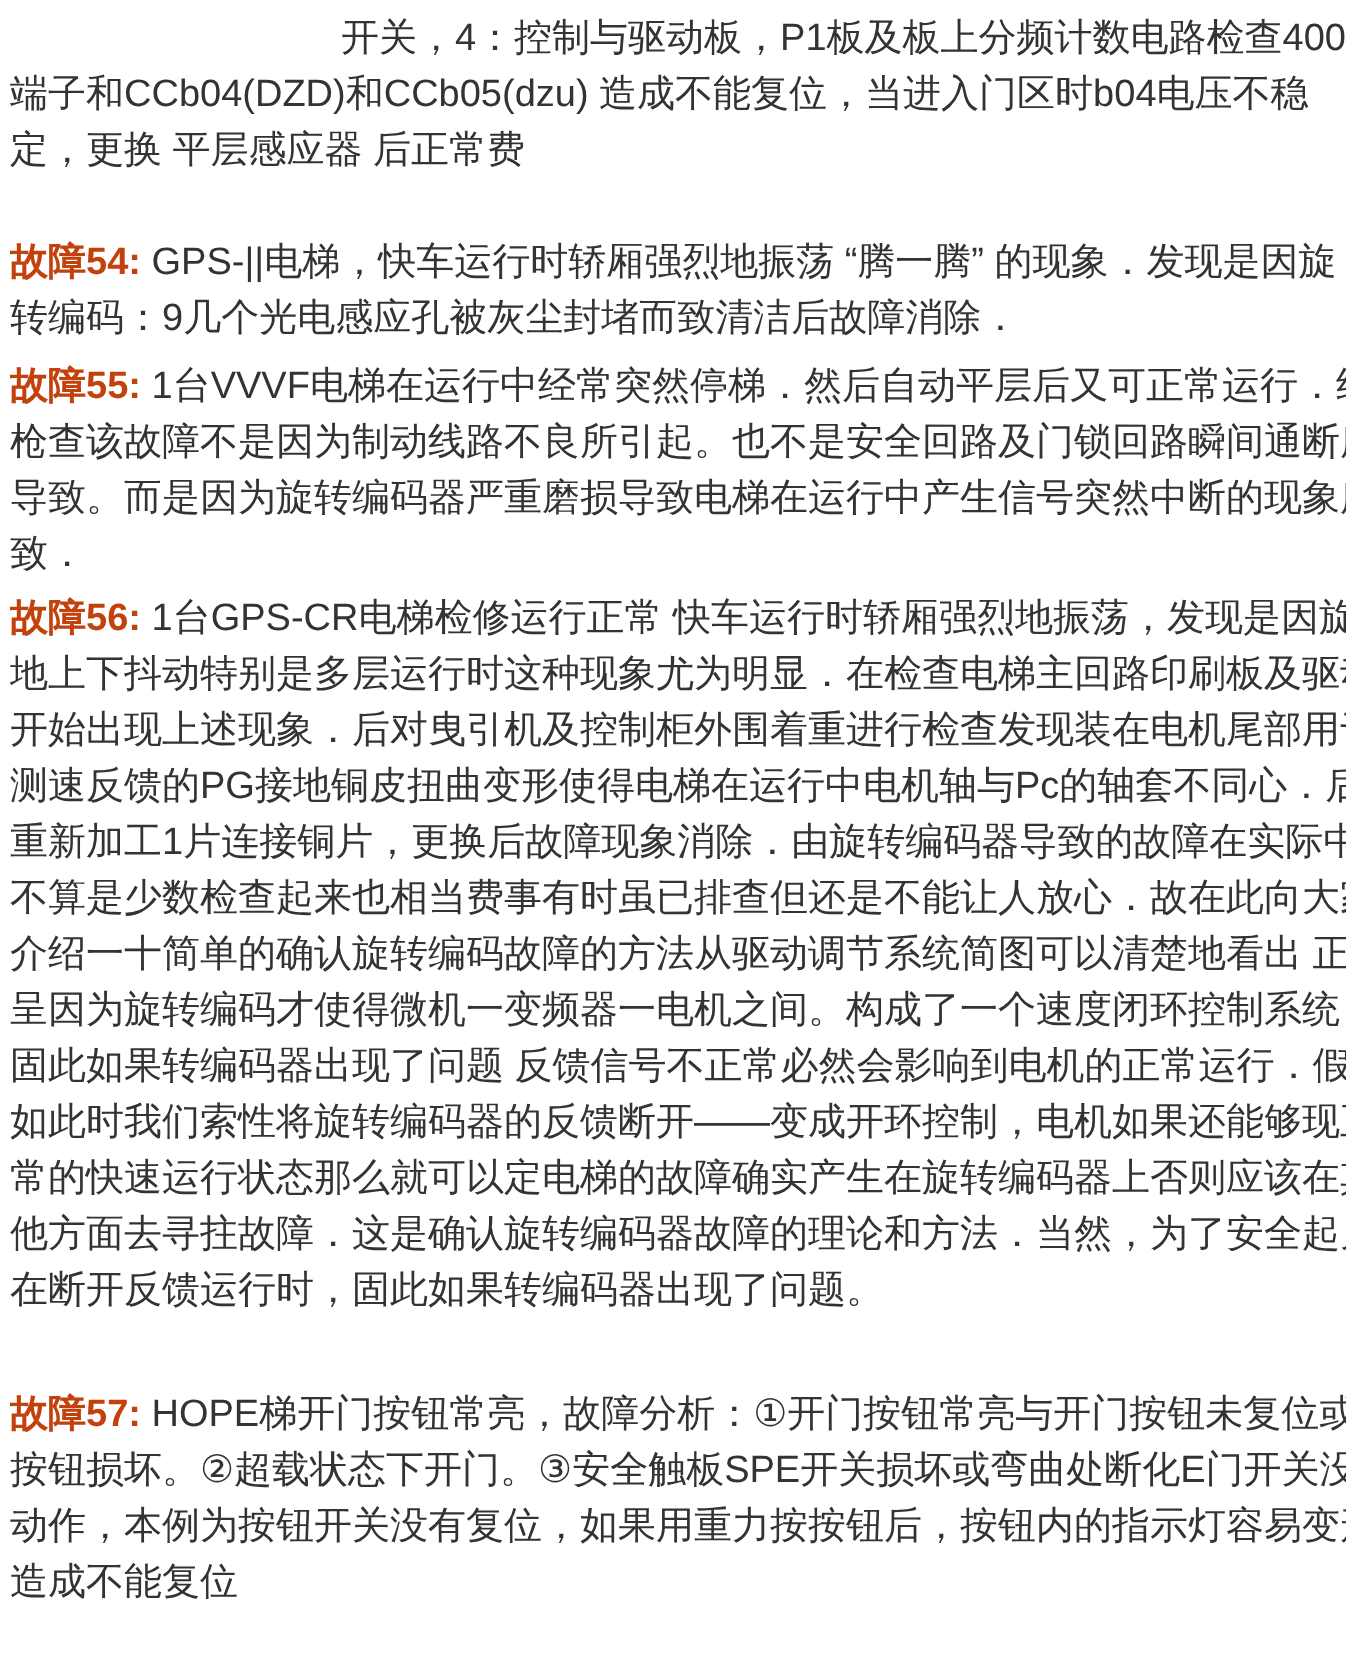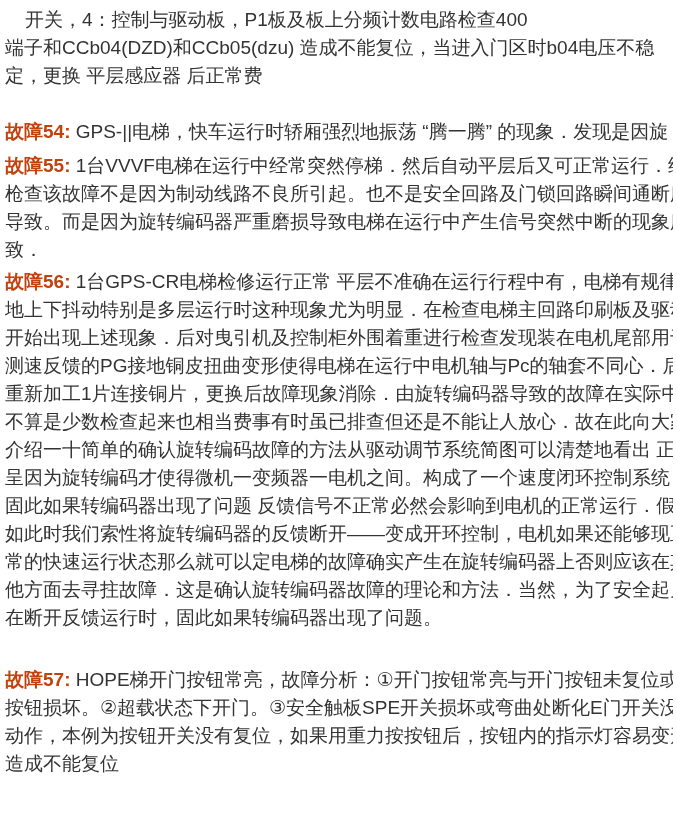--- a/index.html
+++ b/index.html
@@ -23,21 +23,21 @@
   .para.p55 { margin-top: 6px; }
   .para.p56 { margin-top: 4px; }
   .para.p57 { margin-top: 34px; }
   .line {
     height: 28px;
     white-space: pre;
     overflow: hidden;
   }
   .line.split {
     display: flex;
-    justify-content: flex-start;
+    justify-content: flex-end;
     margin-left: 20px;
   }
   .flabel {
     font-weight: bold;
     color: #c2410c;
   }
 </style>
 </head>
 <body>
 
@@ -47,31 +47,32 @@
     <div class="line split">
       <span>开关，4：控制与驱动板，P1板及板上分频计数电路</span>
       <span>检查400</span>
     </div>
     <div class="line">端子和CCb04(DZD)和CCb05(dzu) 造成不能复位，当进入门区时b04电压不稳</div>
     <div class="line">定，更换 平层感应器 后正常费</div>
   </div>
 
   <div class="para p54">
     <div class="line"><b class="flabel">故障54:</b><span> GPS-||电梯，快车运行时轿厢强烈地振荡 “腾一腾” 的现象．发现是因旋</span></div>
+    <div class="line">转编码：9几个光电感应孔被灰尘封堵而致清洁后故障消除．</div>
   </div>
 
   <div class="para p55">
     <div class="line"><b class="flabel">故障55:</b><span> 1台VVVF电梯在运行中经常突然停梯．然后自动平层后又可正常运行．经</span></div>
     <div class="line">枪查该故障不是因为制动线路不良所引起。也不是安全回路及门锁回路瞬间通断所</div>
     <div class="line">导致。而是因为旋转编码器严重磨损导致电梯在运行中产生信号突然中断的现象所</div>
     <div class="line">致．</div>
   </div>
 
   <div class="para p56">
-    <div class="line"><b class="flabel">故障56:</b><span> 1台GPS-CR电梯检修运行正常 平层不准确在运行行程中有，电梯有规律</span></div>
+    <div class="line"><b class="flabel">故障56:</b><span> 1台GPS-CR电梯检修运行正常 快车运行时轿厢强烈地振荡，发现是因旋</span></div>
     <div class="line">地上下抖动特别是多层运行时这种现象尤为明显．在检查电梯主回路印刷板及驱动</div>
     <div class="line">开始出现上述现象．后对曳引机及控制柜外围着重进行检查发现装在电机尾部用于</div>
     <div class="line">测速反馈的PG接地铜皮扭曲变形使得电梯在运行中电机轴与Pc的轴套不同心．后</div>
     <div class="line">重新加工1片连接铜片，更换后故障现象消除．由旋转编码器导致的故障在实际中</div>
     <div class="line">不算是少数检查起来也相当费事有时虽已排查但还是不能让人放心．故在此向大家</div>
     <div class="line">介绍一十简单的确认旋转编码故障的方法从驱动调节系统简图可以清楚地看出 正</div>
     <div class="line">呈因为旋转编码才使得微机一变频器一电机之间。构成了一个速度闭环控制系统．</div>
     <div class="line">固此如果转编码器出现了问题 反馈信号不正常必然会影响到电机的正常运行．假</div>
     <div class="line">如此时我们索性将旋转编码器的反馈断开——变成开环控制，电机如果还能够现正</div>
     <div class="line">常的快速运行状态那么就可以定电梯的故障确实产生在旋转编码器上否则应该在其</div>

